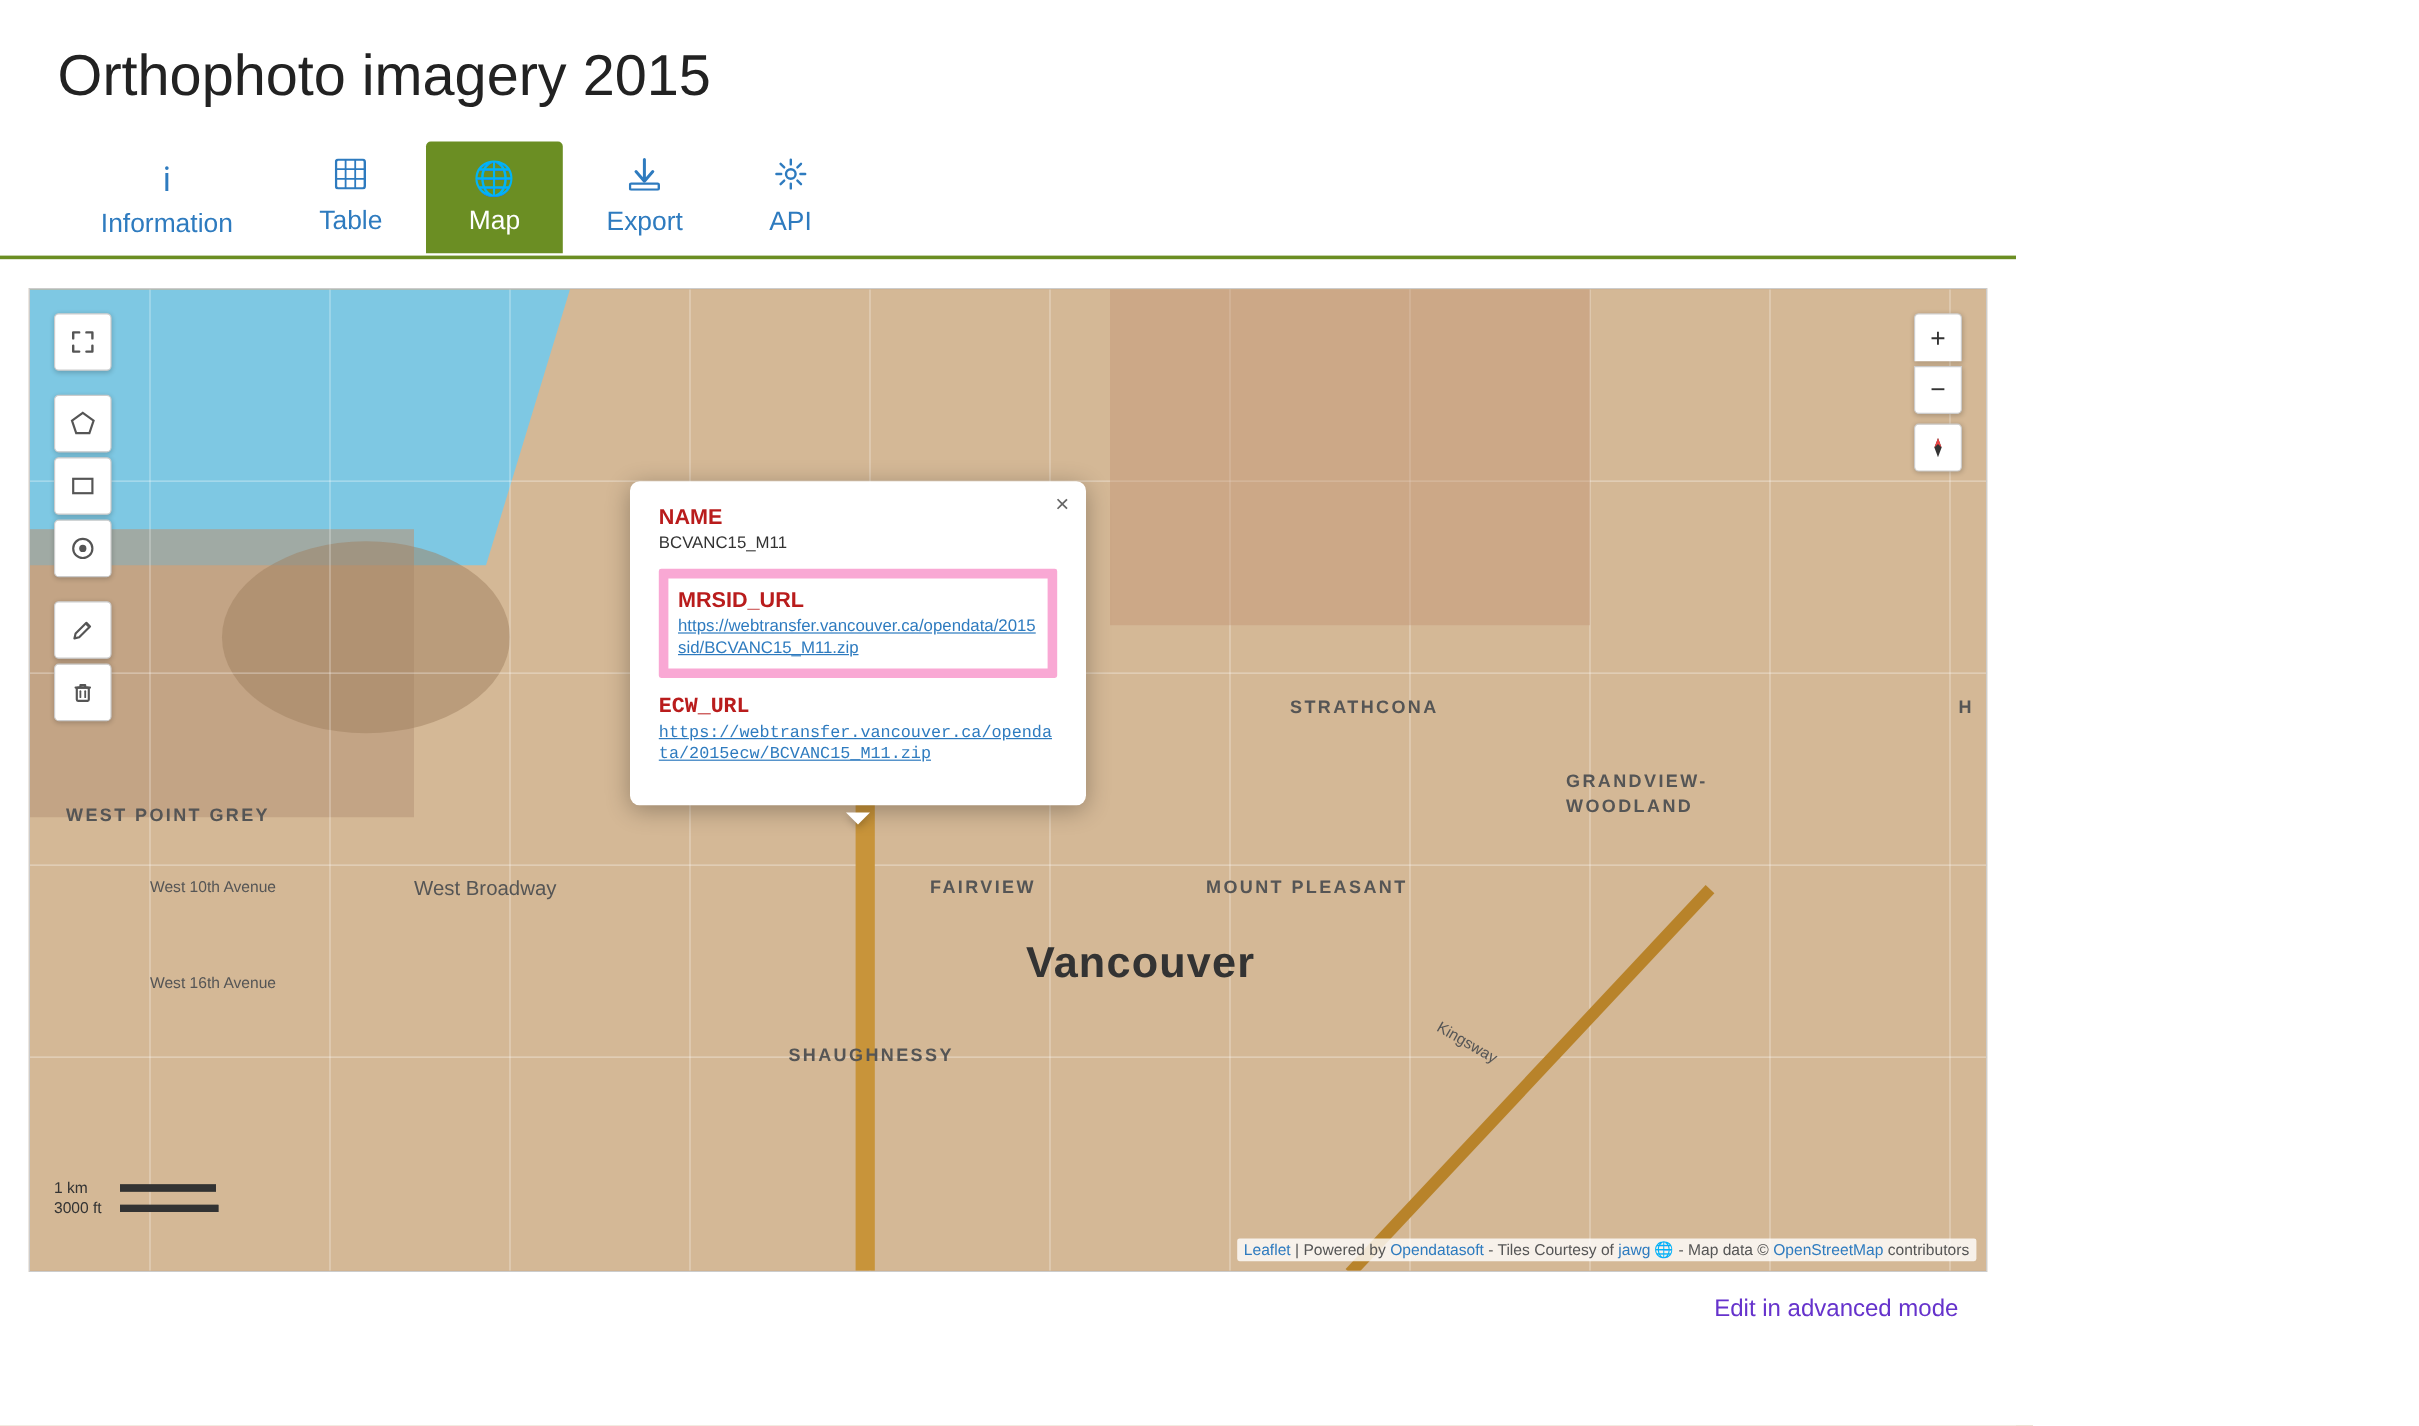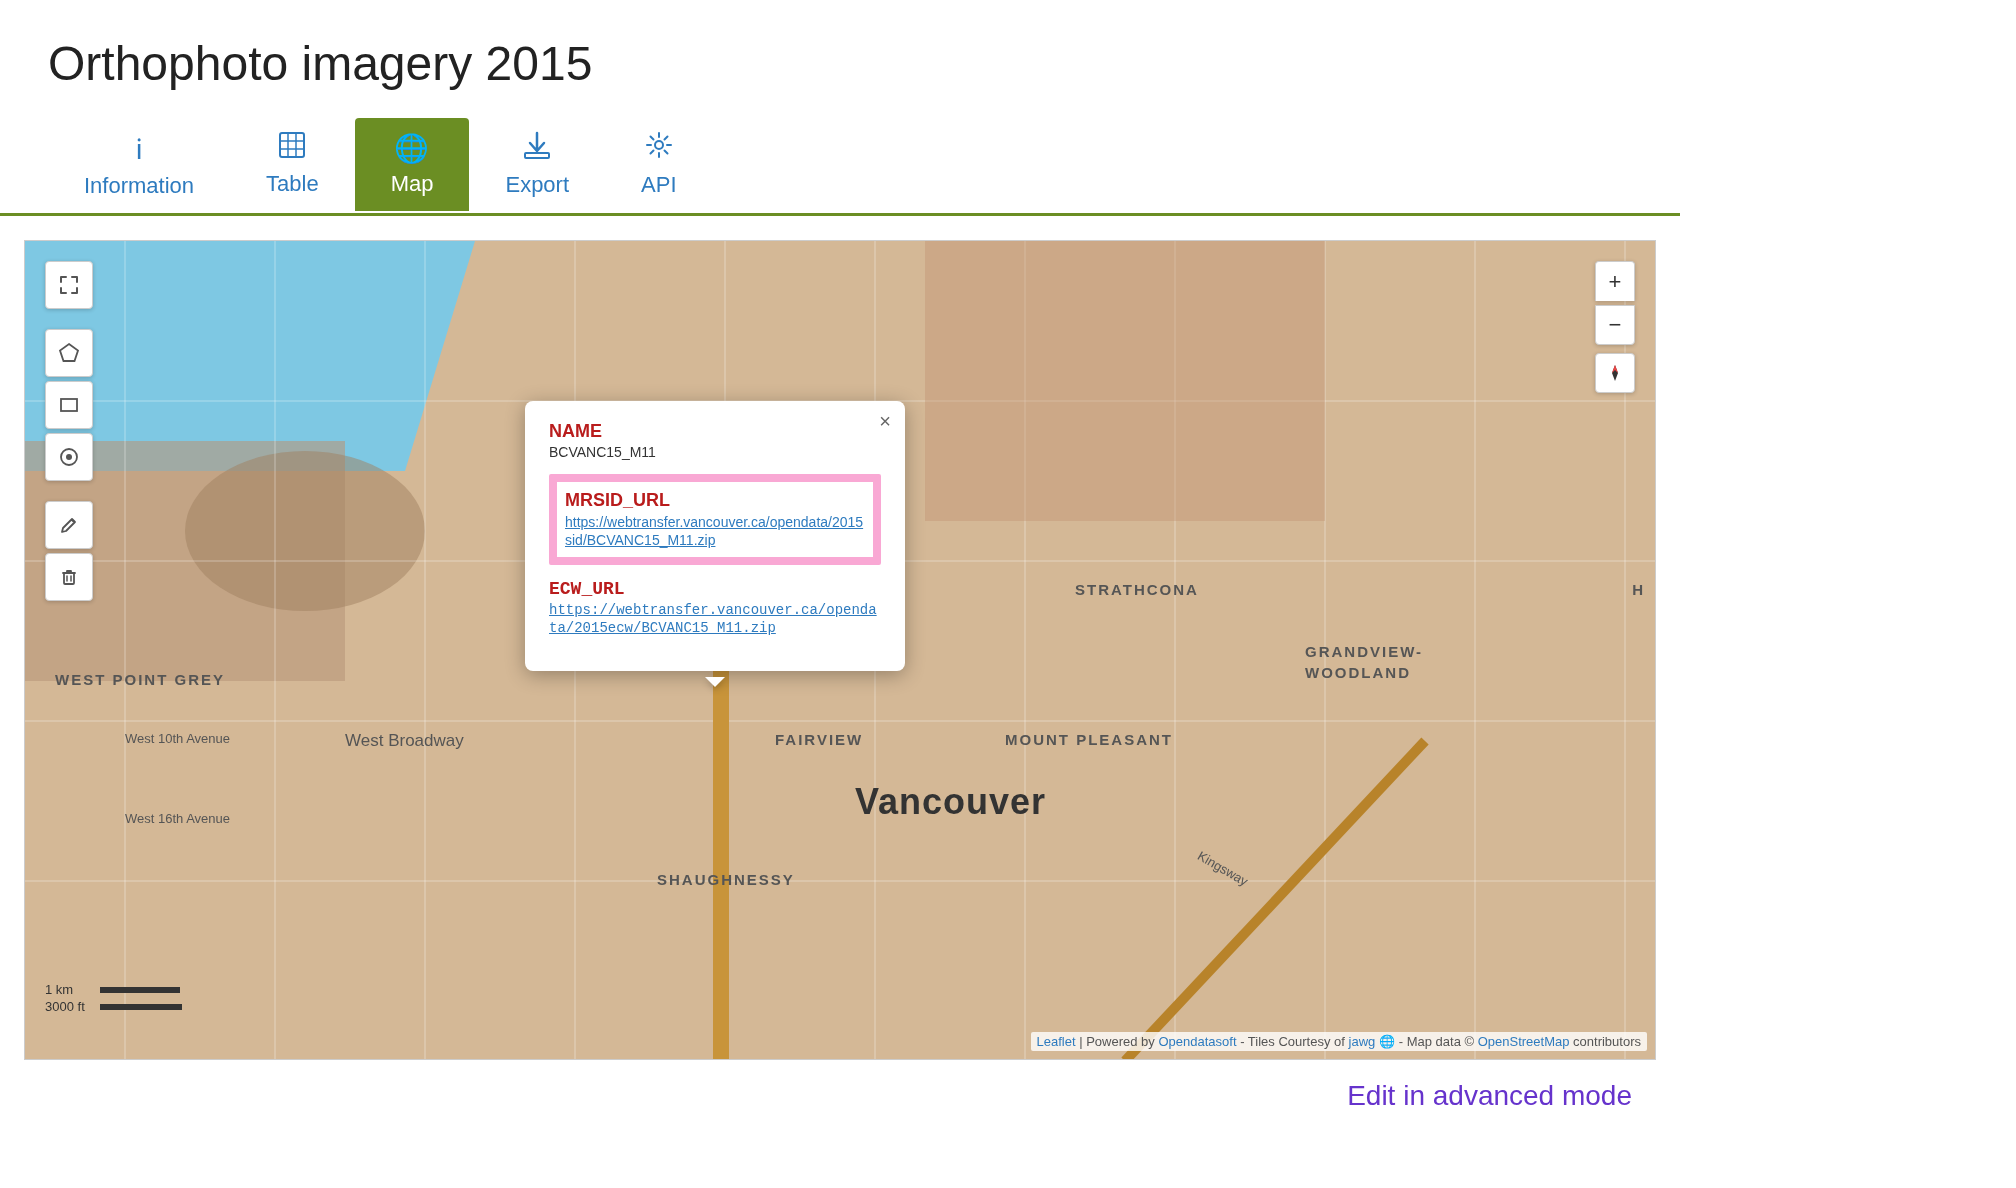--- a/index.html
+++ b/index.html
@@ -267,21 +267,21 @@
 
     
     .bottom-bar {
       display: flex;
       justify-content: flex-end;
       padding: 20px 48px;
     }
 
     .edit-advanced-link {
       color: #6633cc;
-      font-size: 28px;
+      font-size: 20px;
       text-decoration: none;
       cursor: pointer;
     }
   </style>
 </head>
 <body>
 
 <div class="page-container">
 
   <h1 class="page-title">Orthophoto imagery 2015</h1>

